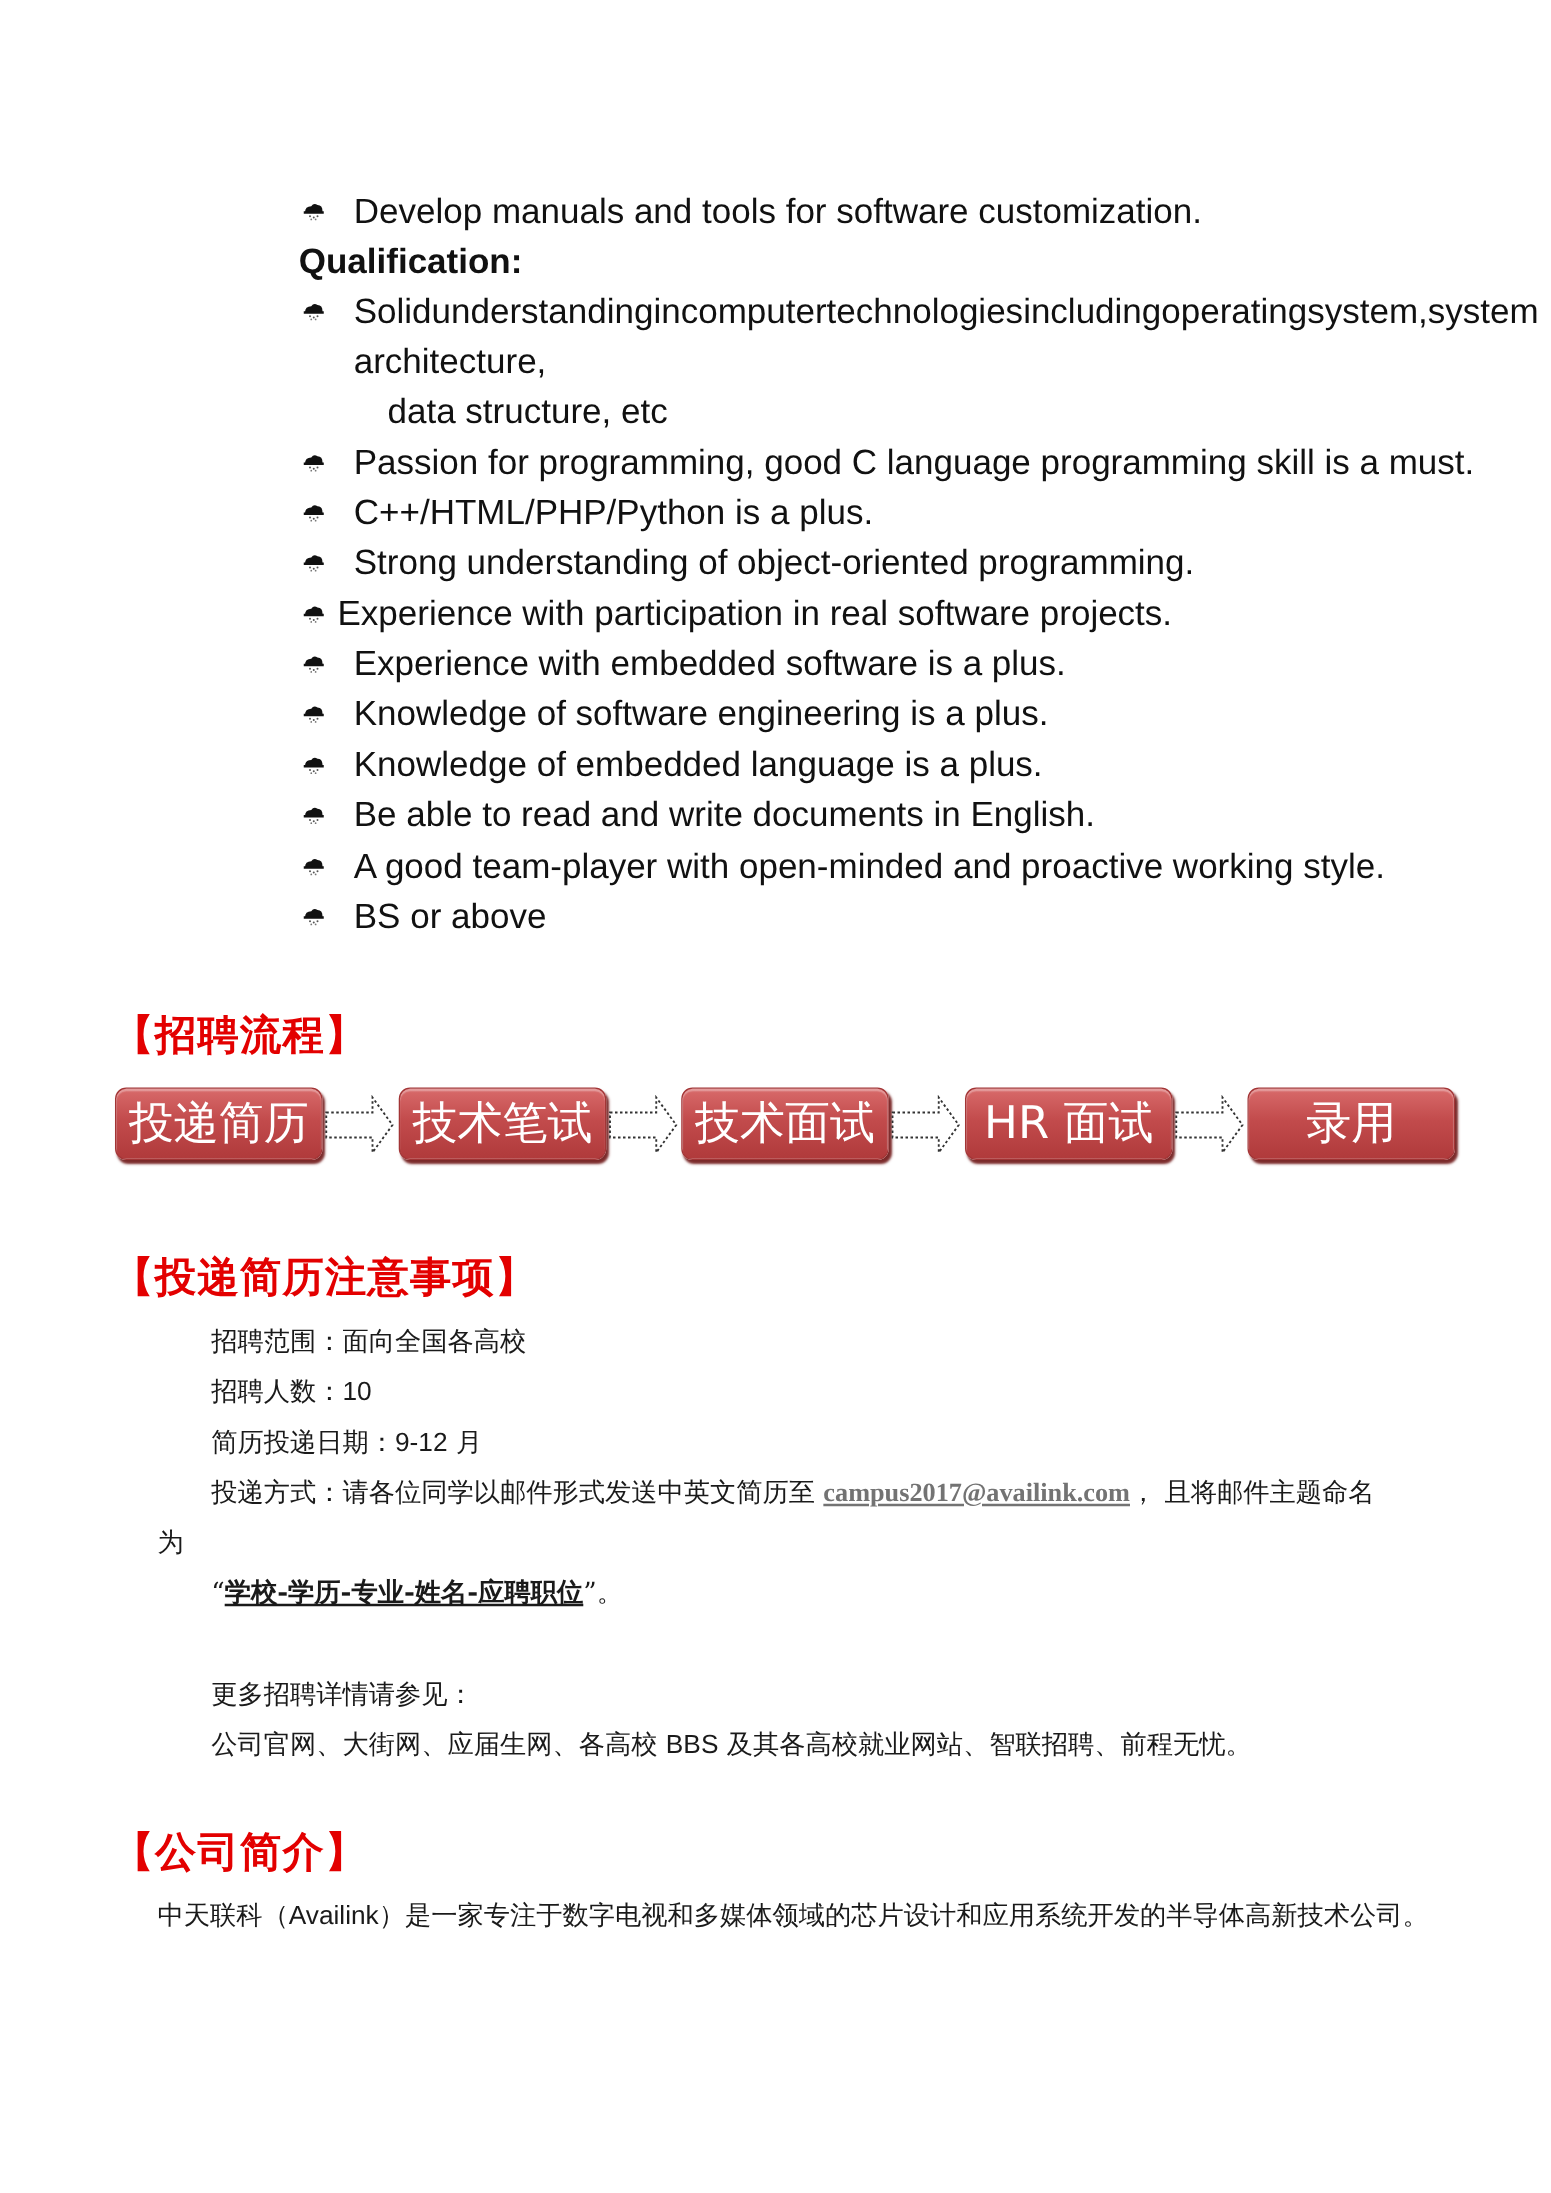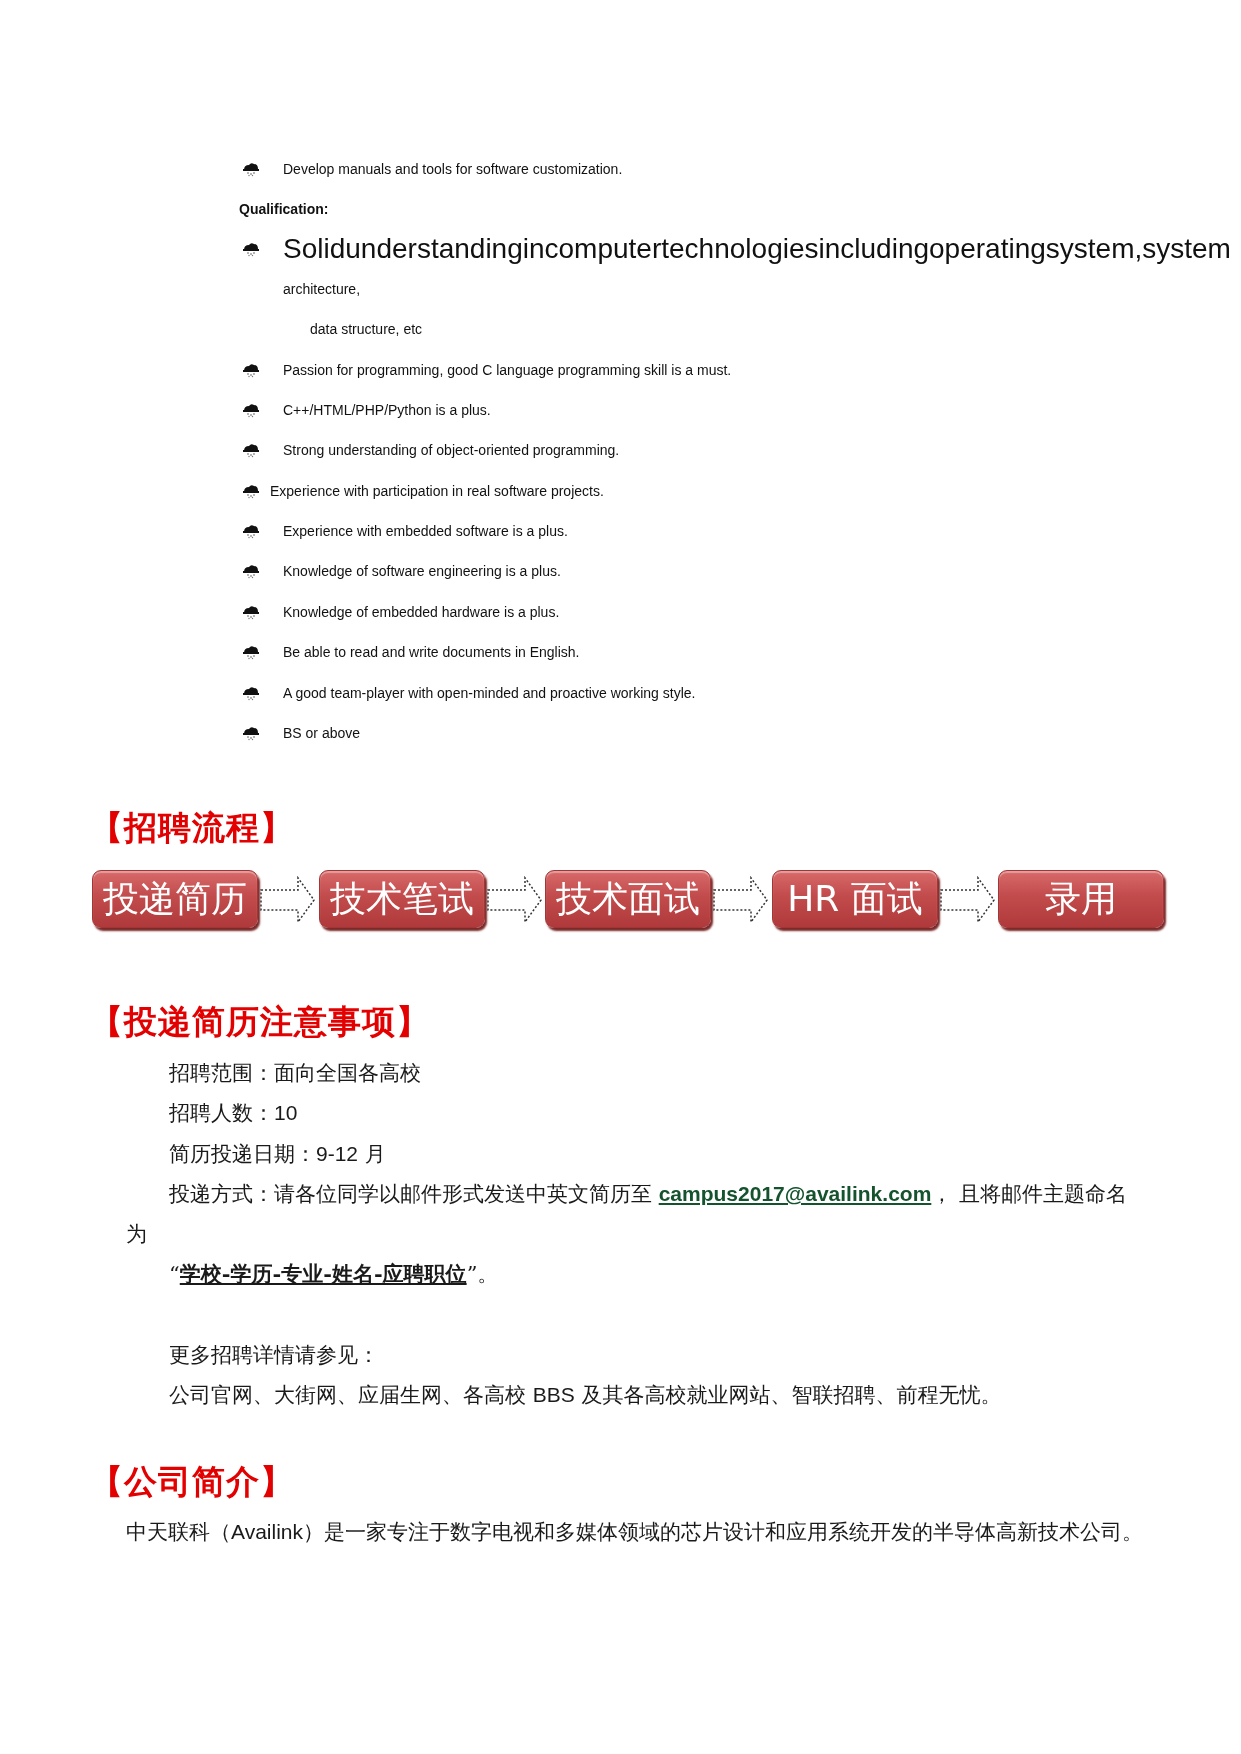--- a/index.html
+++ b/index.html
@@ -1,33 +1,33 @@
 <!DOCTYPE html>
 <html><head>
 <meta charset="utf-8">
 <style>
   html, body { margin: 0; padding: 0; background: #ffffff; }
   body { width: 1241px; height: 1754px; position: relative; overflow: hidden;
          font-family: "Liberation Sans", "DejaVu Sans", sans-serif; color: #111; }
-  .line { position: absolute; font-size: 14px; line-height: 26px; white-space: nowrap; }
+  .line { position: absolute; font-size: 28px; line-height: 26px; white-space: nowrap; }
   .bullet { position: absolute; width: 18px; height: 14px; }
   .bullet svg { display: block; }
   .bold { font-weight: bold; }
   .justify-row { position: absolute; display: flex; justify-content: space-between; font-size: 28px; line-height: 26px; }
   .heading { position: absolute; color: #e30000; font-size: 33px; line-height: 40px; font-family: "DejaVu Serif", "Liberation Serif", serif; font-weight: bold; white-space: nowrap; letter-spacing: 1px; }
   .cn { position: absolute; font-size: 21px; line-height: 26px; white-space: nowrap; font-family: "DejaVu Serif", "Liberation Serif", serif; color: #1a1a1a; }
   .cn .latin { font-family: "Liberation Sans", sans-serif; }
   .step { position: absolute; top: 870px; width: 166px; height: 58px; border-radius: 9px;
           background: linear-gradient(#d86a6a 0%, #c24b4c 45%, #b03a3b 100%);
           box-shadow: 2px 3px 2px #7b2a2a, inset 0 2px 1px rgba(255,255,255,0.35);
           border: 1px solid #a23536; box-sizing: border-box;
           color: #fff; font-size: 36px; line-height: 56px; text-align: center;
           font-family: "DejaVu Sans", sans-serif; }
   .arrow { position: absolute; top: 876px; width: 56px; height: 48px; }
-  a.email { color: #14532d; font-weight: bold; text-decoration: underline; font-family: Liberation Sans, sans-serif; }
+  a.email { color: #737373; font-weight: bold; text-decoration: underline; font-family: Liberation Serif, serif; }
   .u { text-decoration: underline; font-weight: bold; }
 </style>
 </head>
 <body>
 
 <svg width="0" height="0" style="position:absolute">
   <defs>
     <g id="raincloud">
       <path d="M2 8 Q2 3 7 3 Q9 0 12 2 Q16 2 16 7 L16 8 Z" fill="#111"></path>
       <rect x="1" y="7" width="16" height="2" fill="#111"></rect>
@@ -108,21 +108,21 @@
       <use href="#raincloud"></use>
     </svg>
   </div>
 <div class="line" style="left:283px; top:558px;">Knowledge of software engineering is a plus.</div>
 
 <div class="bullet" style="left:242px; top:605px;">
     <svg width="18" height="15">
       <use href="#raincloud"></use>
     </svg>
   </div>
-<div class="line" style="left:283px; top:599px;">Knowledge of embedded hardware is a plus.</div>
+<div class="line" style="left:283px; top:599px;">Knowledge of embedded language is a plus.</div>
 
 <div class="bullet" style="left:242px; top:645px;">
     <svg width="18" height="15">
       <use href="#raincloud"></use>
     </svg>
   </div>
 <div class="line" style="left:283px; top:639px;">Be able to read and write documents in English.</div>
 
 <div class="bullet" style="left:242px; top:686px;">
     <svg width="18" height="15">

